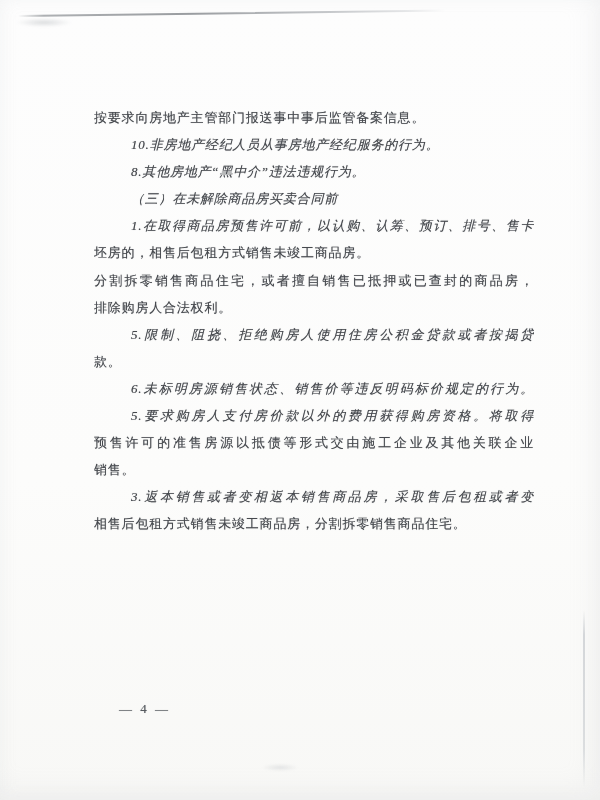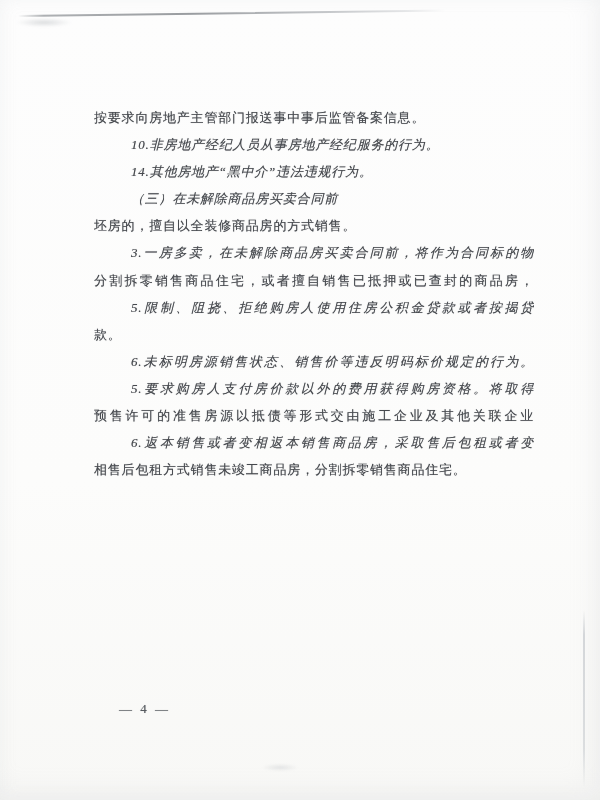--- a/index.html
+++ b/index.html
@@ -99,31 +99,33 @@
 </head>
 <body>
 
 <div class="scan-page">
   <div class="artifact-top-line"></div>
   <div class="artifact-smudge-tl"></div>
 
   <div class="text-block">
       <div class="line end">按要求向房地产主管部门报送事中事后监管备案信息。</div>
       <div class="line ind end">10.非房地产经纪人员从事房地产经纪服务的行为。</div>
-      <div class="line ind end">14.其他房地产“黑中介”违法违规行为。</div>
+      <div class="line ind end">8.其他房地产“黑中介”违法违规行为。</div>
       <div class="line ind end">（三）在未解除商品房买卖合同前</div>
-      <div class="line end">坯房的，擅自以全装修商品房的方式销售。</div>
-      <div class="line ind">3.一房多卖，在未解除商品房买卖合同前，将作为合同标的物</div>
+      <div class="line ind">1.在取得商品房预售许可前，以认购、认筹、预订、排号、售卡</div>
+      <div class="line end">坯房的，相售后包租方式销售未竣工商品房。</div>
       <div class="line">分割拆零销售商品住宅，或者擅自销售已抵押或已查封的商品房，</div>
+      <div class="line end">排除购房人合法权利。</div>
       <div class="line ind">5.限制、阻挠、拒绝购房人使用住房公积金贷款或者按揭贷</div>
       <div class="line end">款。</div>
       <div class="line ind">6.未标明房源销售状态、销售价等违反明码标价规定的行为。</div>
       <div class="line ind">5.要求购房人支付房价款以外的费用获得购房资格。将取得</div>
       <div class="line">预售许可的准售房源以抵债等形式交由施工企业及其他关联企业</div>
-      <div class="line ind">6.返本销售或者变相返本销售商品房，采取售后包租或者变</div>
+      <div class="line end">销售。</div>
+      <div class="line ind">3.返本销售或者变相返本销售商品房，采取售后包租或者变</div>
       <div class="line end">相售后包租方式销售未竣工商品房，分割拆零销售商品住宅。</div>
     </div>
 
   <div class="page-footer">— 4 —</div>
 
   <div class="artifact-right-line"></div>
   <div class="artifact-smudge-bottom"></div>
 </div>
 
 </body></html>

